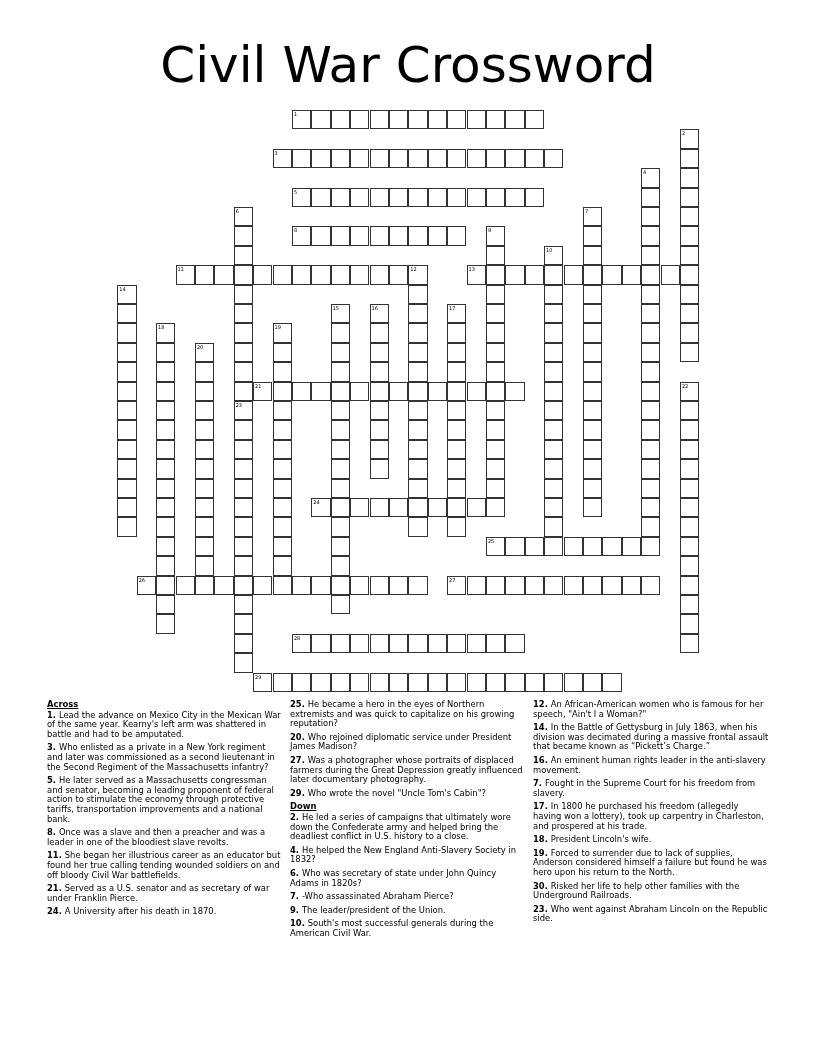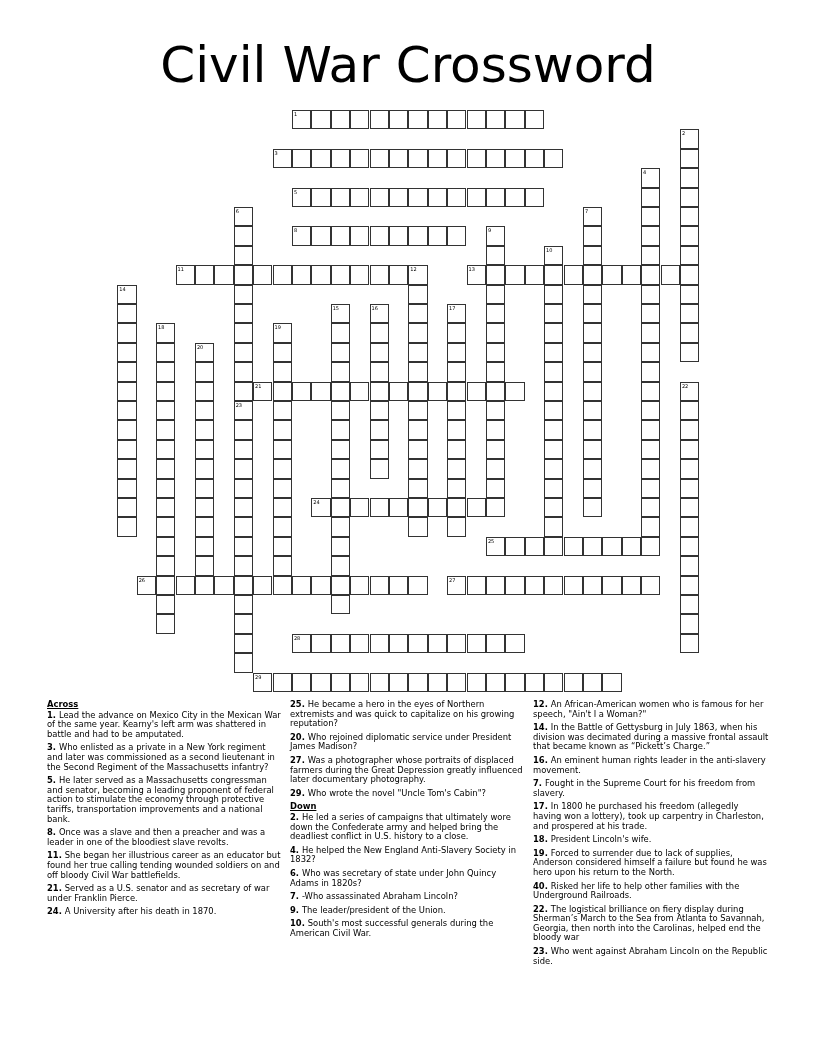--- a/index.html
+++ b/index.html
@@ -464,31 +464,30 @@
       <div class="clue"><b>25. </b><span>He became a hero in the eyes of Northern extremists and was quick to capitalize on his growing reputation?</span></div>
       <div class="clue"><b>20. </b><span>Who rejoined diplomatic service under President James Madison?</span></div>
       <div class="clue"><b>27. </b><span>Was a photographer whose portraits of displaced farmers during the Great Depression greatly influenced later documentary photography.</span></div>
       <div class="clue"><b>29. </b><span>Who wrote the novel "Uncle Tom's Cabin"?</span></div>
     </div>
   <div class="hdr">Down</div>
   <div id="c2b">
       <div class="clue"><b>2. </b><span>He led a series of campaigns that ultimately wore down the Confederate army and helped bring the deadliest conflict in U.S. history to a close.</span></div>
       <div class="clue"><b>4. </b><span>He helped the New England Anti-Slavery Society in 1832?</span></div>
       <div class="clue"><b>6. </b><span>Who was secretary of state under John Quincy Adams in 1820s?</span></div>
-      <div class="clue"><b>7. </b><span>-Who assassinated Abraham Lincoln?</span></div>
+      <div class="clue"><b>7. </b><span>-Who assassinated Abraham Pierce?</span></div>
       <div class="clue"><b>9. </b><span>The leader/president of the Union.</span></div>
       <div class="clue"><b>10. </b><span>South's most successful generals during the American Civil War.</span></div>
     </div>
 </div>
 <div class="clues col3">
   <div id="c3">
       <div class="clue"><b>12. </b><span>An African-American women who is famous for her speech, "Ain't I a Woman?"</span></div>
       <div class="clue"><b>14. </b><span>In the Battle of Gettysburg in July 1863, when his division was decimated during a massive frontal assault that became known as “Pickett’s Charge.”</span></div>
       <div class="clue"><b>16. </b><span>An eminent human rights leader in the anti-slavery movement.</span></div>
       <div class="clue"><b>7. </b><span>Fought in the Supreme Court for his freedom from slavery.</span></div>
       <div class="clue"><b>17. </b><span>In 1800 he purchased his freedom (allegedly having won a lottery), took up carpentry in Charleston, and prospered at his trade.</span></div>
       <div class="clue"><b>18. </b><span>President Lincoln's wife.</span></div>
       <div class="clue"><b>19. </b><span>Forced to surrender due to lack of supplies, Anderson considered himself a failure but found he was hero upon his return to the North.</span></div>
-      <div class="clue"><b>40. </b><span>Risked her life to help other families with the Underground Railroads.</span></div>
-      <div class="clue"><b>22. </b><span>The logistical brilliance on fiery display during Sherman’s March to the Sea from Atlanta to Savannah, Georgia, then north into the Carolinas, helped end the bloody war</span></div>
+      <div class="clue"><b>30. </b><span>Risked her life to help other families with the Underground Railroads.</span></div>
       <div class="clue"><b>23. </b><span>Who went against Abraham Lincoln on the Republic side.</span></div>
     </div>
 </div>
 
 </body></html>

